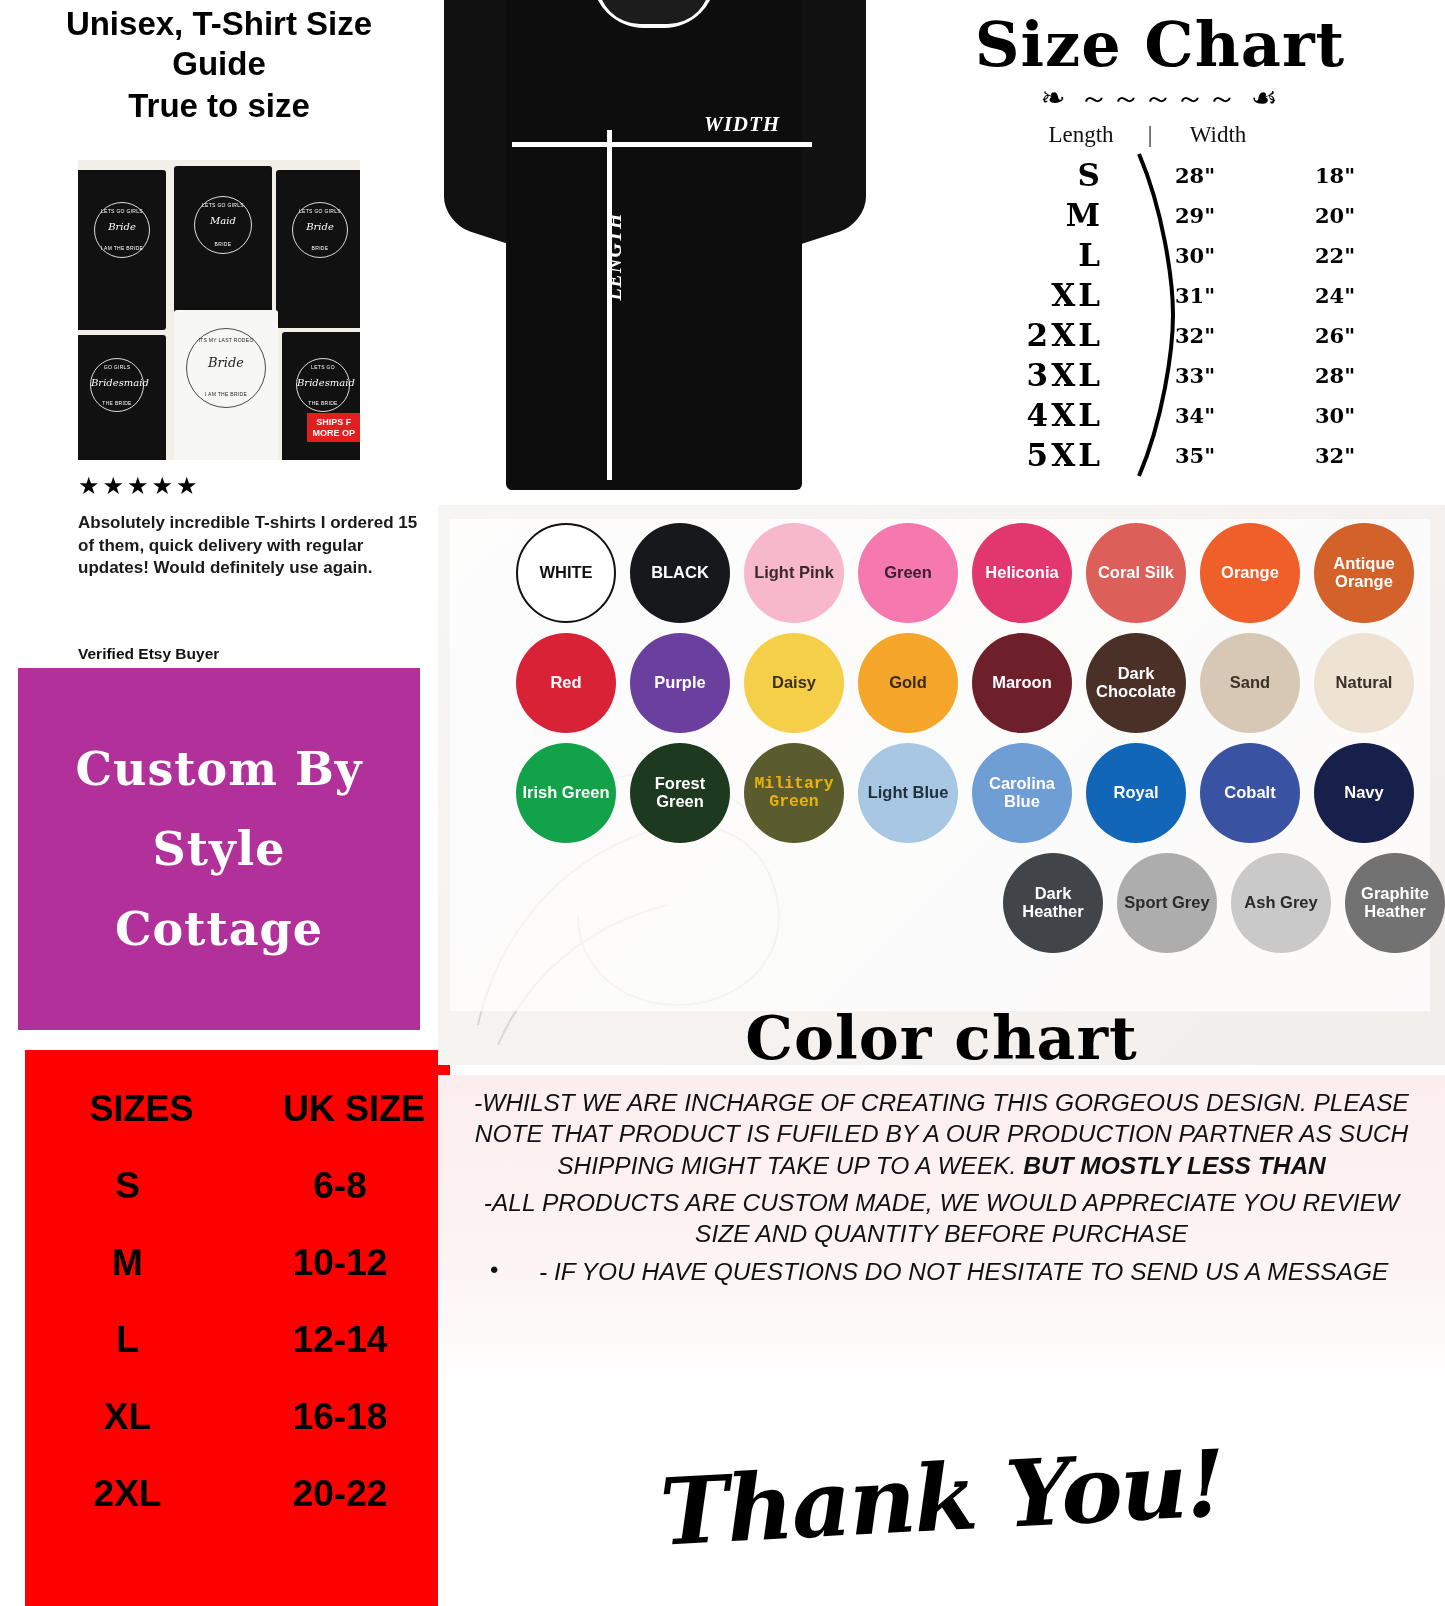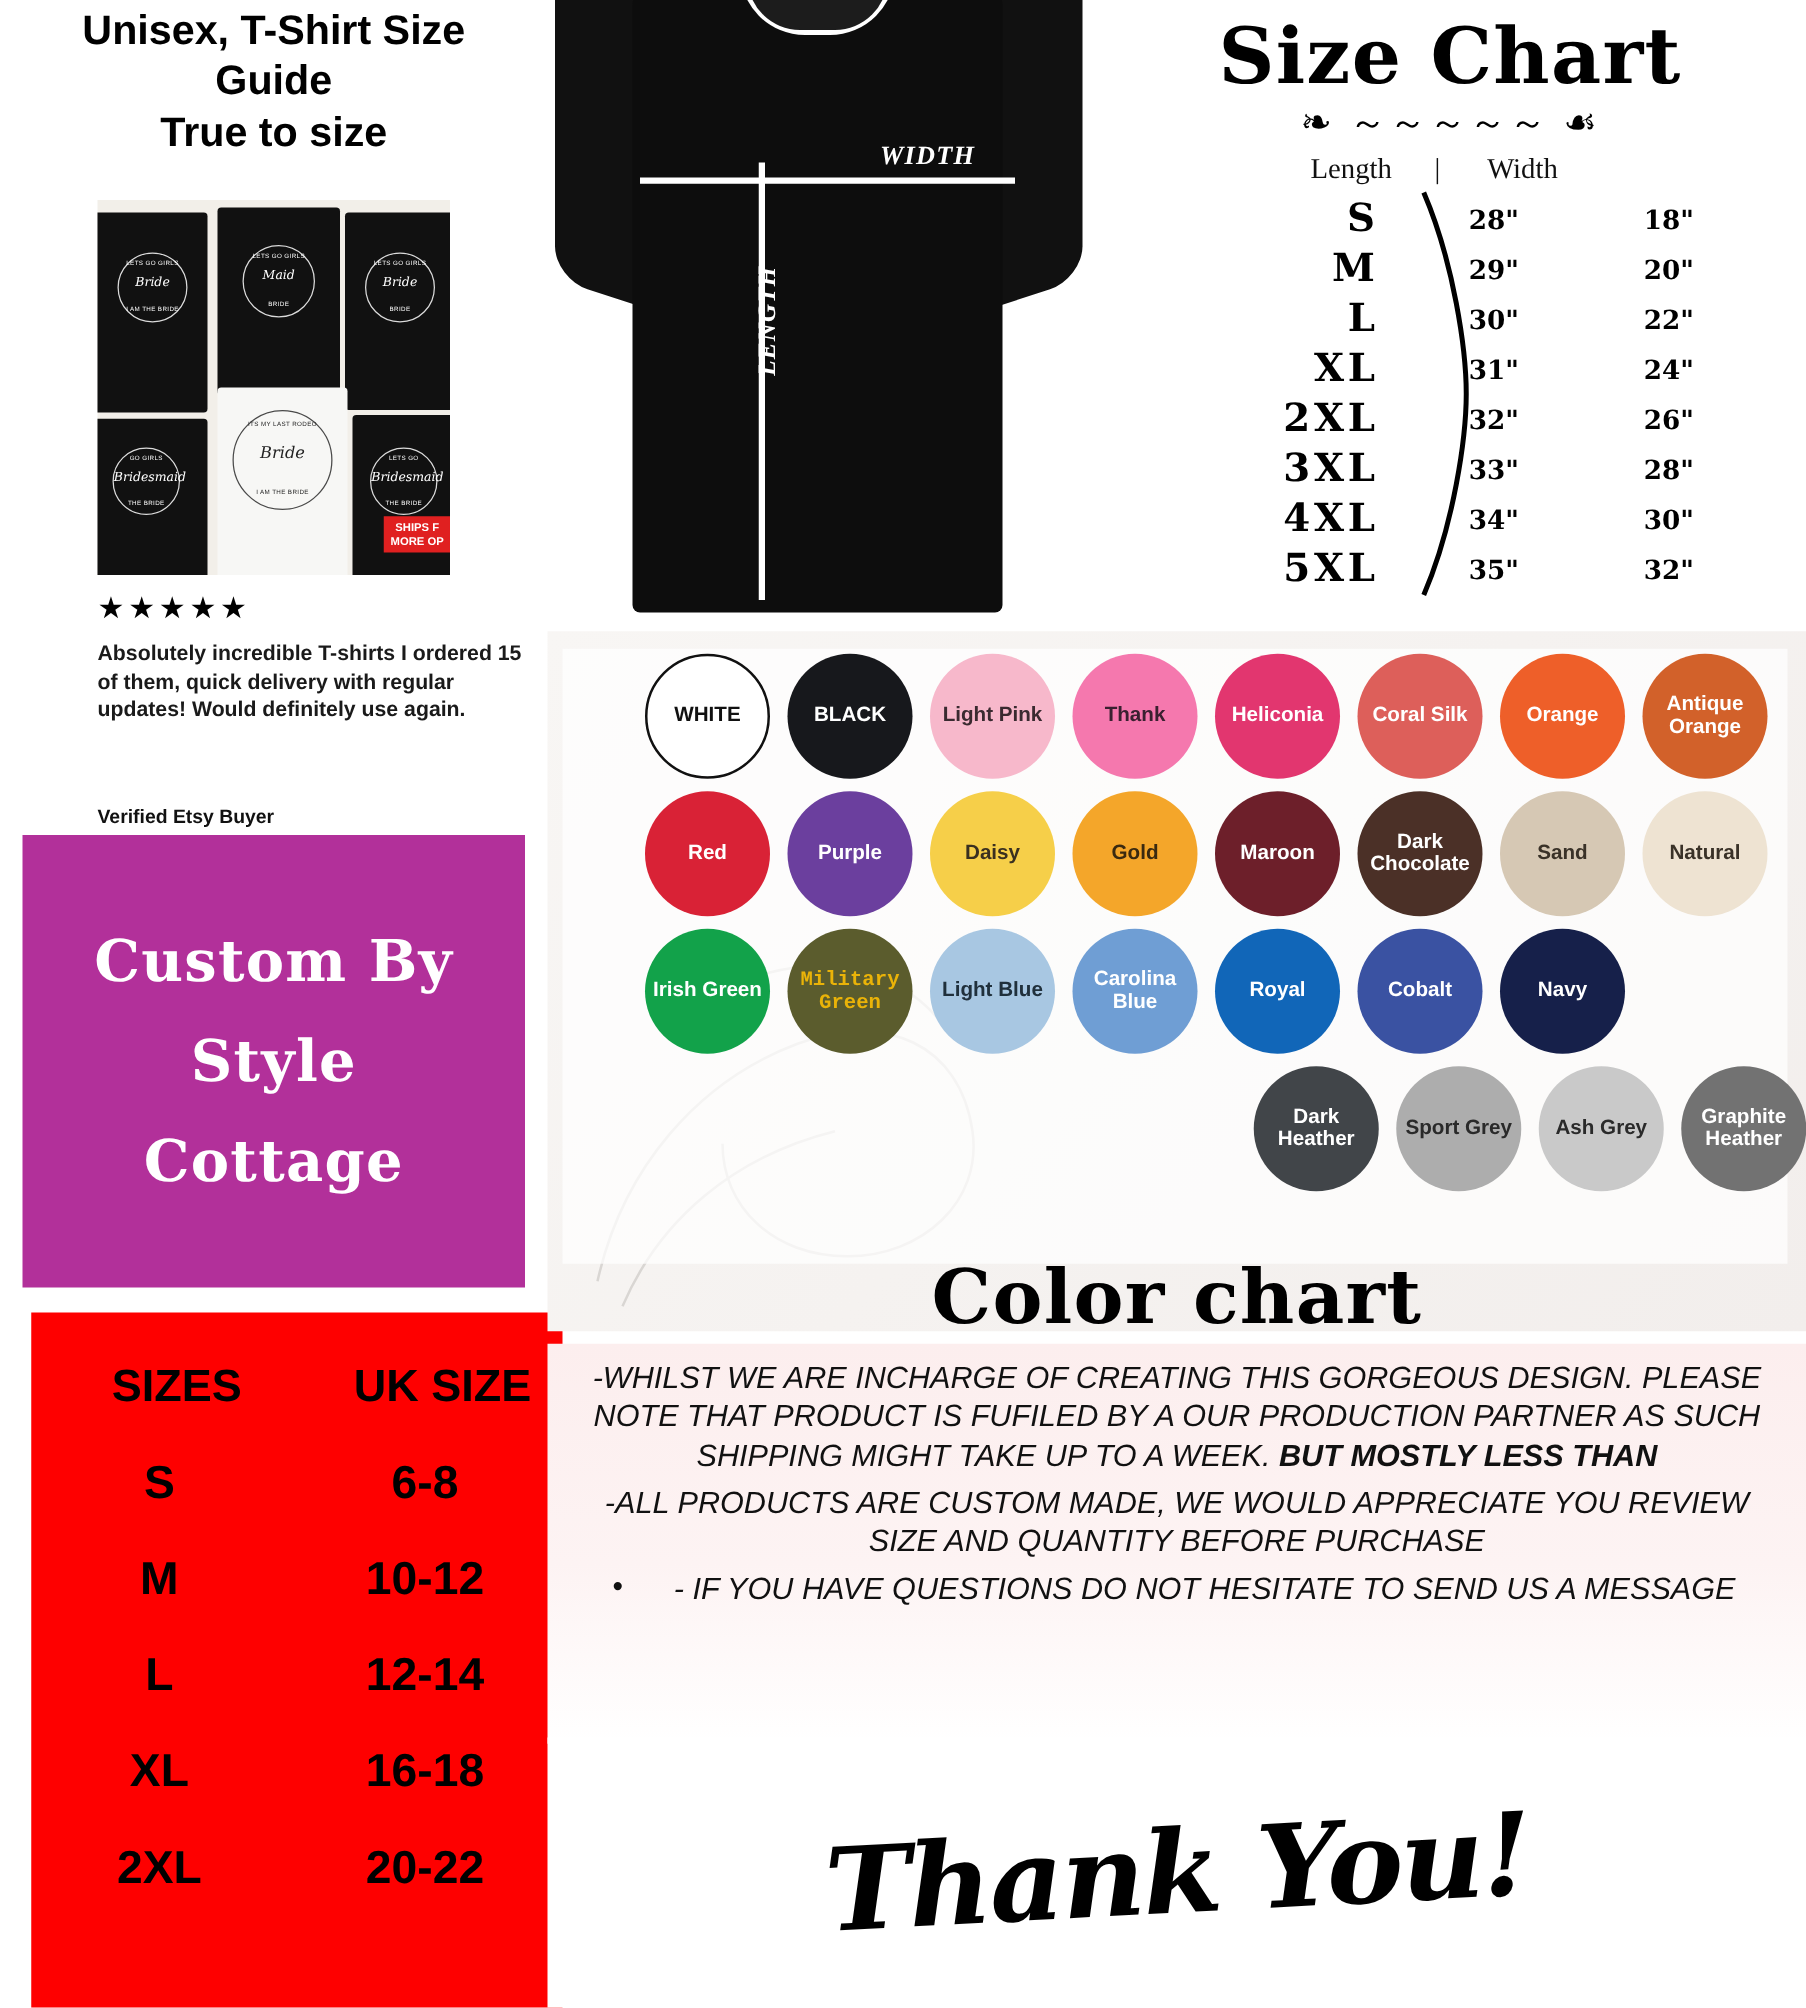--- a/index.html
+++ b/index.html
@@ -600,40 +600,41 @@
     <path class="leaf" d="M120,300 C190,250 280,260 320,320"></path>
   </svg>
   <div class="color-inner"></div>
 
   <div class="swatch-grid">
 
     <div class="swatch-row">
       <div class="swatch" style="background:#ffffff;color:#111;border:2.5px solid #111;">WHITE</div>
       <div class="swatch" style="background:#17181c;color:#fff;">BLACK</div>
       <div class="swatch" style="background:#f7b8cb;color:#3a2a30;">Light Pink</div>
-      <div class="swatch" style="background:#f578ae;color:#3a2030;">Thank</div>
+      <div class="swatch" style="background:#f578ae;color:#3a2030;">Green</div>
       <div class="swatch" style="background:#e2366f;color:#fff;">Heliconia</div>
       <div class="swatch" style="background:#dd5f5a;color:#fff;">Coral Silk</div>
       <div class="swatch" style="background:#ee5f29;color:#fff;">Orange</div>
       <div class="swatch" style="background:#d2612a;color:#fff;">Antique Orange</div>
     </div>
 
     <div class="swatch-row">
       <div class="swatch" style="background:#d92236;color:#fff;">Red</div>
       <div class="swatch" style="background:#6b3f9e;color:#fff;">Purple</div>
       <div class="swatch" style="background:#f6cf49;color:#3a3020;">Daisy</div>
       <div class="swatch" style="background:#f4a62a;color:#3a2a10;">Gold</div>
       <div class="swatch" style="background:#6d1f2a;color:#fff;">Maroon</div>
       <div class="swatch" style="background:#4b3027;color:#fff;">Dark Chocolate</div>
       <div class="swatch" style="background:#d6c8b4;color:#3a3228;">Sand</div>
       <div class="swatch" style="background:#eee3d2;color:#3a3228;">Natural</div>
     </div>
 
     <div class="swatch-row">
       <div class="swatch" style="background:#12a24a;color:#fff;">Irish Green</div>
+      <div class="swatch" style="background:#1d3a20;color:#fff;">Forest Green</div>
       <div class="swatch" style="background:#5b5c2d;color:#eab308;font-family:Liberation Mono, monospace;">Military Green</div>
       <div class="swatch" style="background:#a8c7e2;color:#20303c;">Light Blue</div>
       <div class="swatch" style="background:#6f9ed4;color:#fff;">Carolina Blue</div>
       <div class="swatch" style="background:#1166b8;color:#fff;">Royal</div>
       <div class="swatch" style="background:#3a52a2;color:#fff;">Cobalt</div>
       <div class="swatch" style="background:#16204a;color:#fff;">Navy</div>
     </div>
 
     <div class="swatch-row r4">
       <div class="swatch" style="background:#414549;color:#fff;">Dark Heather</div>

